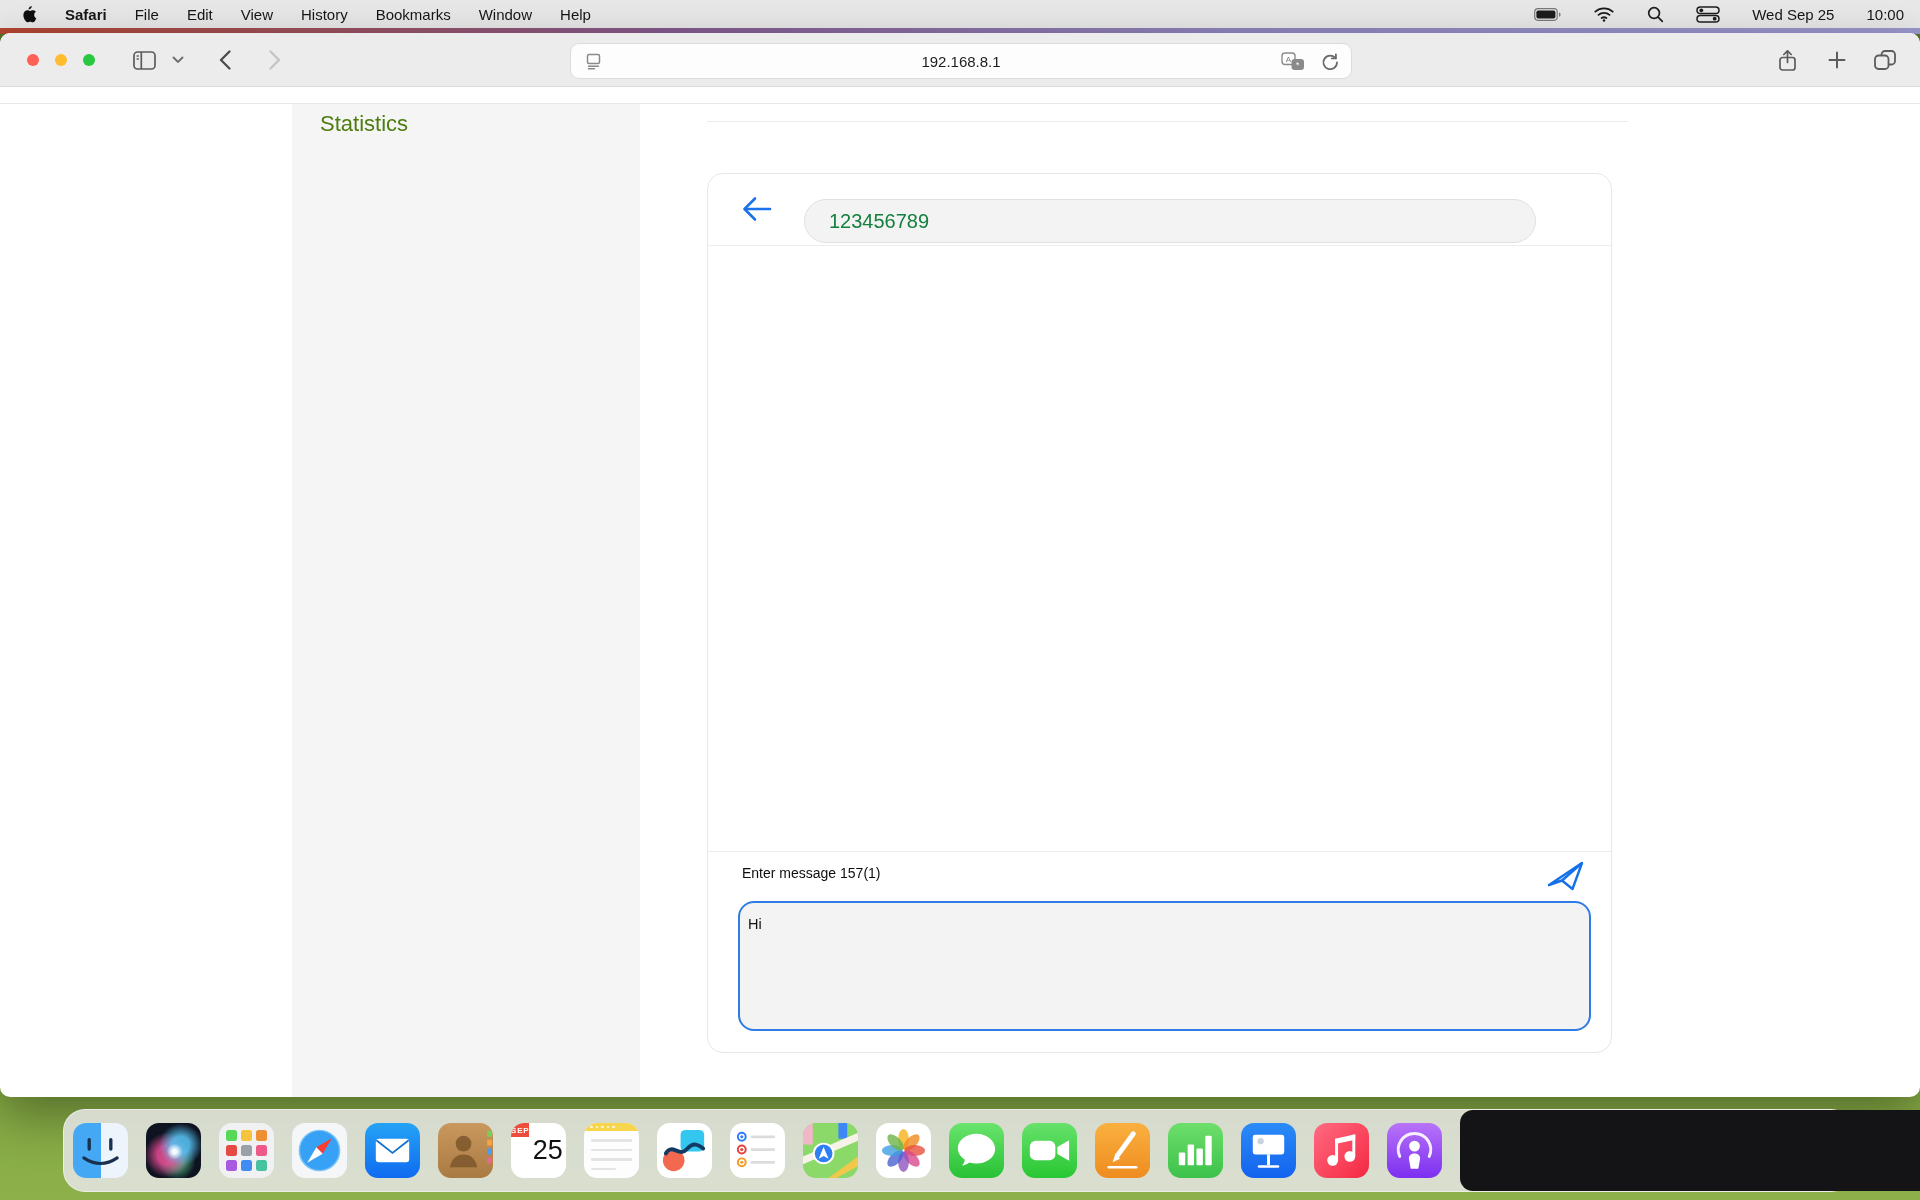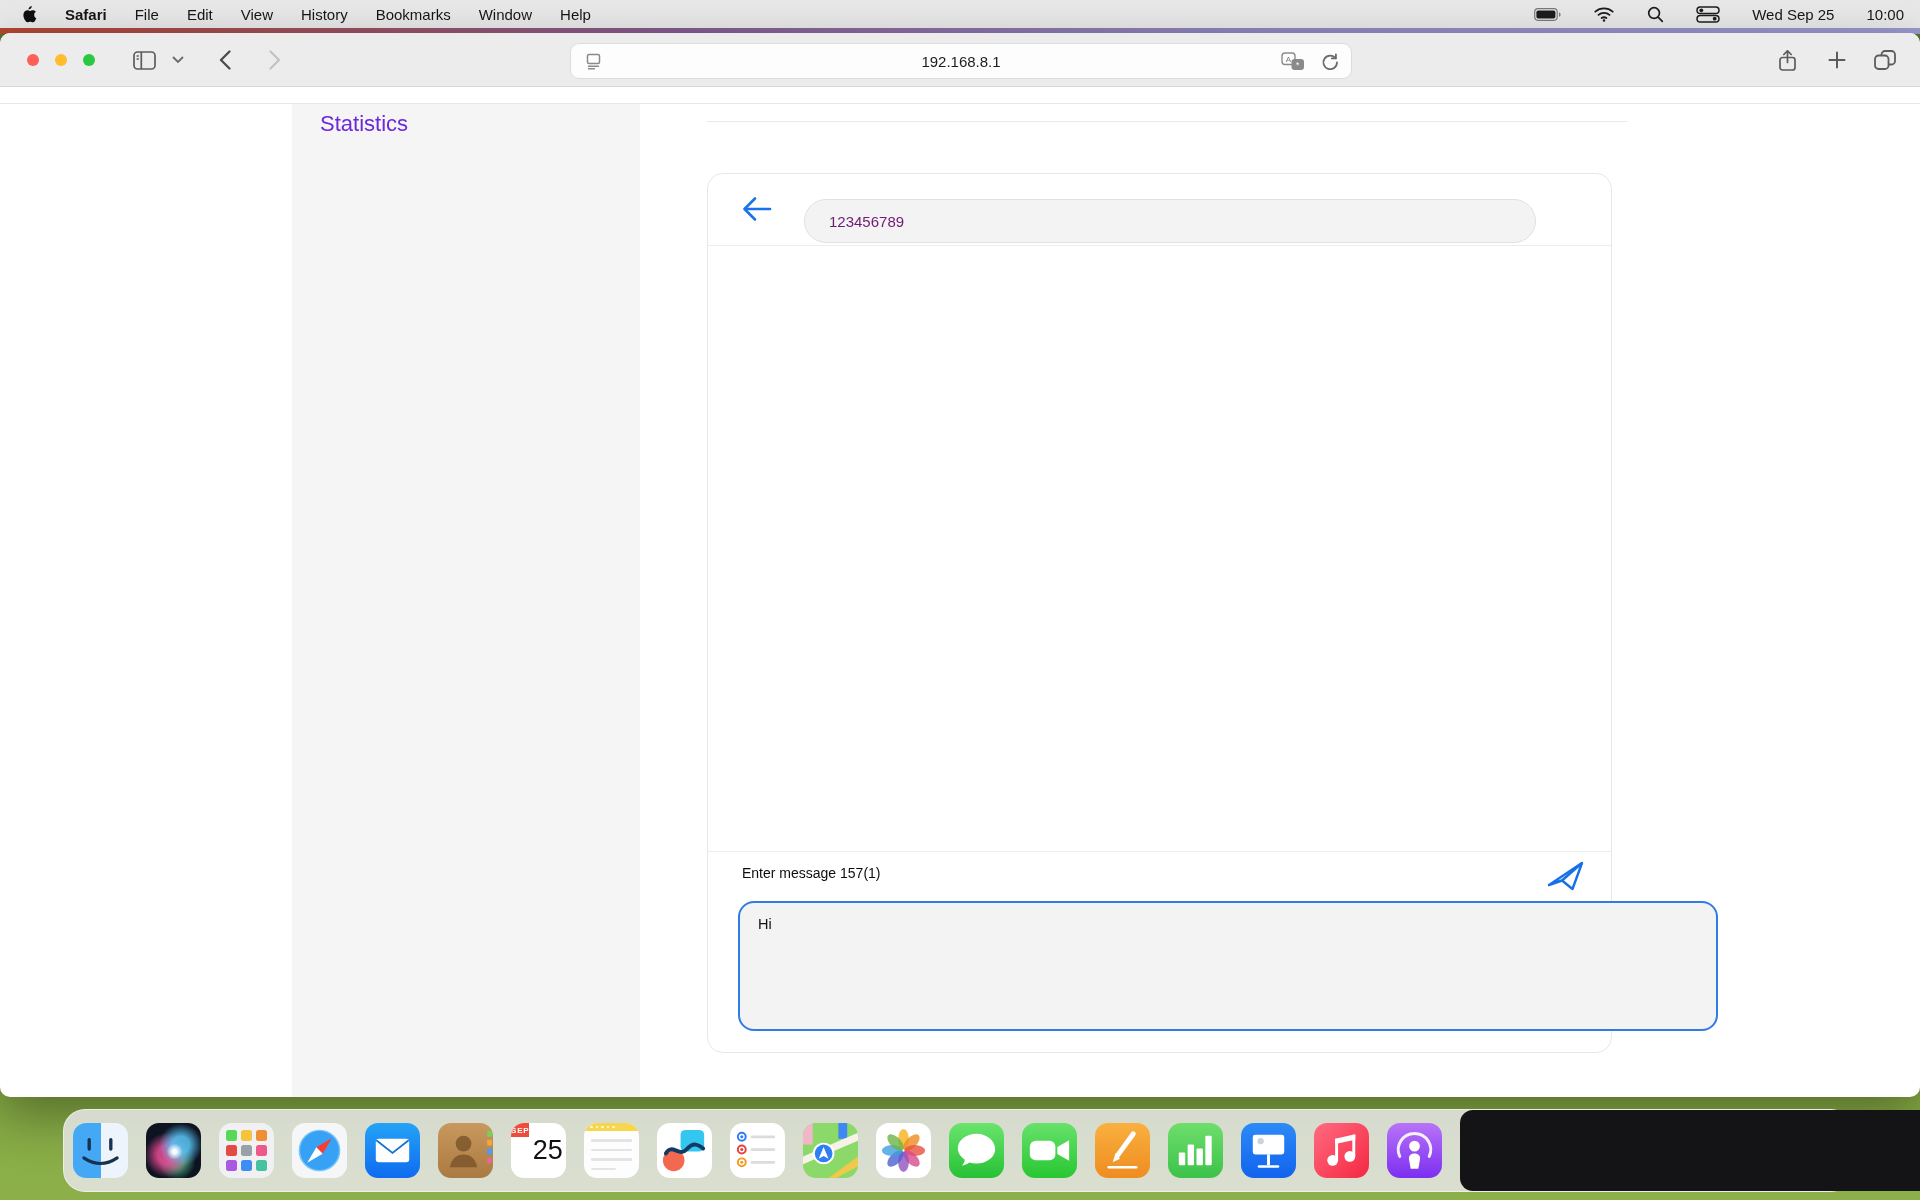--- a/index.html
+++ b/index.html
@@ -33,38 +33,38 @@
   .tb-ic{position:absolute;top:0;height:54px;display:flex;align-items:center;justify-content:center;color:#5c5c5c;}
   .tb-ic svg{display:block;}
   .urlbar{position:absolute;left:570px;top:10px;width:782px;height:36px;background:#fdfdfd;
     border:1px solid #dcdcdc;border-radius:9px;display:flex;align-items:center;}
   .url-text{position:absolute;left:0;right:0;text-align:center;font-size:15px;color:#1d1d1f;}
   .url-left{position:absolute;left:14px;top:9px;color:#8a8a8a;}
   .url-right{position:absolute;right:12px;top:8px;display:flex;gap:16px;color:#7a7a7a;align-items:center;}
   
   .page-top-border{position:absolute;left:0;top:70px;width:1920px;height:1px;background:#e8e8e8;}
   .sidebar{position:absolute;left:292px;top:71px;width:348px;height:993px;background:#f5f5f6;}
-  .sidebar-title{padding:7px 0 0 28px;font-size:22px;color:#6d28d9;}
+  .sidebar-title{padding:7px 0 0 28px;font-size:22px;color:#4d7c0f;}
   .main-divider{position:absolute;left:707px;top:88px;width:921px;height:1px;background:#ebebeb;}
   
   .card{position:absolute;left:707px;top:140px;width:905px;height:880px;background:#fff;
     border:1px solid #e7e7e9;border-radius:16px;display:flex;flex-direction:column;}
   .card-header{height:72px;border-bottom:1px solid #ededee;position:relative;flex:0 0 auto;}
   .back-btn{position:absolute;left:32px;top:20px;width:34px;height:30px;cursor:pointer;}
   .recipient-pill{position:absolute;left:96px;top:25px;width:732px;height:44px;background:#f3f3f4;
     border:1px solid #e0e0e2;border-radius:22px;}
   .recipient-pill input{width:100%;height:100%;background:transparent;border:none;outline:none;
-    padding:0 24px;font-size:15px;color:#701a75;font-family:inherit;}
+    padding:0 24px;font-size:20px;color:#15803d;font-family:inherit;}
   .chat-area{flex:1 1 auto;}
   .card-footer{flex:0 0 auto;height:201px;border-top:1px solid #ededee;position:relative;}
   .compose-label{position:absolute;left:34px;top:13px;font-size:14px;color:#0d0d0d;}
   .send-btn{position:absolute;right:26px;top:6px;width:40px;height:34px;cursor:pointer;}
-  .message-box{position:absolute;left:30px;top:49px;width:980px;height:130px;background:#f3f3f4;
+  .message-box{position:absolute;left:30px;top:49px;width:853px;height:130px;background:#f3f3f4;
     border:2px solid #2e7ce5;border-radius:16px;resize:none;outline:none;
-    padding:12px 18px;font-size:14.5px;color:#111;font-family:inherit;line-height:1.3;}
+    padding:12px 8px;font-size:14.5px;color:#111;font-family:inherit;line-height:1.3;}
   
   .dock{position:absolute;left:63px;top:1109px;width:1790px;height:83px;
     background:rgba(225,227,222,.9);border:1px solid rgba(255,255,255,.5);border-radius:22px;
     display:flex;align-items:center;padding:0 9px;gap:18px;}
   .dicon{width:55px;height:55px;border-radius:13px;overflow:hidden;position:relative;flex:0 0 auto;cursor:pointer;}
   .dicon svg{display:block;width:100%;height:100%;}
   .running::after{content:'';position:absolute;left:50%;bottom:-10px;width:5px;height:5px;border-radius:50%;
     background:#4c4c4e;transform:translateX(-50%);}
   
   .lp{width:100%;height:100%;background:#f1f1f3;display:grid;grid-template-columns:repeat(3,11px);

